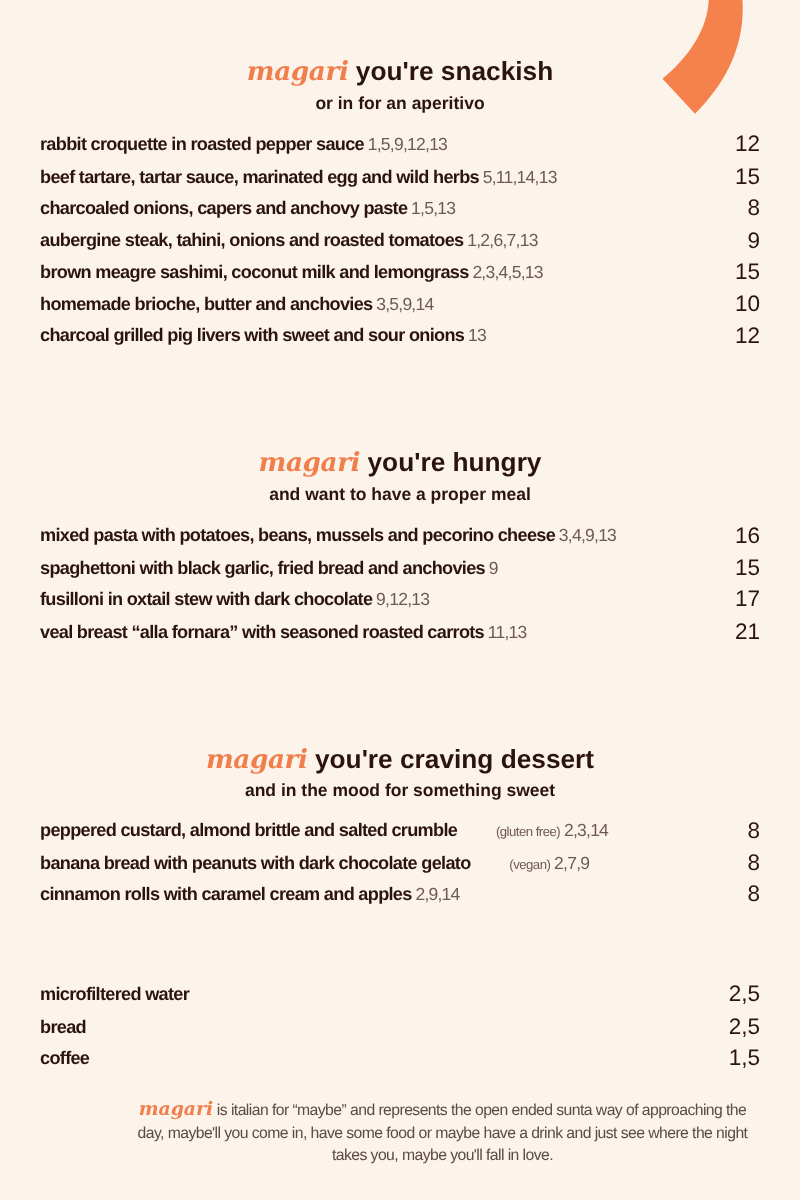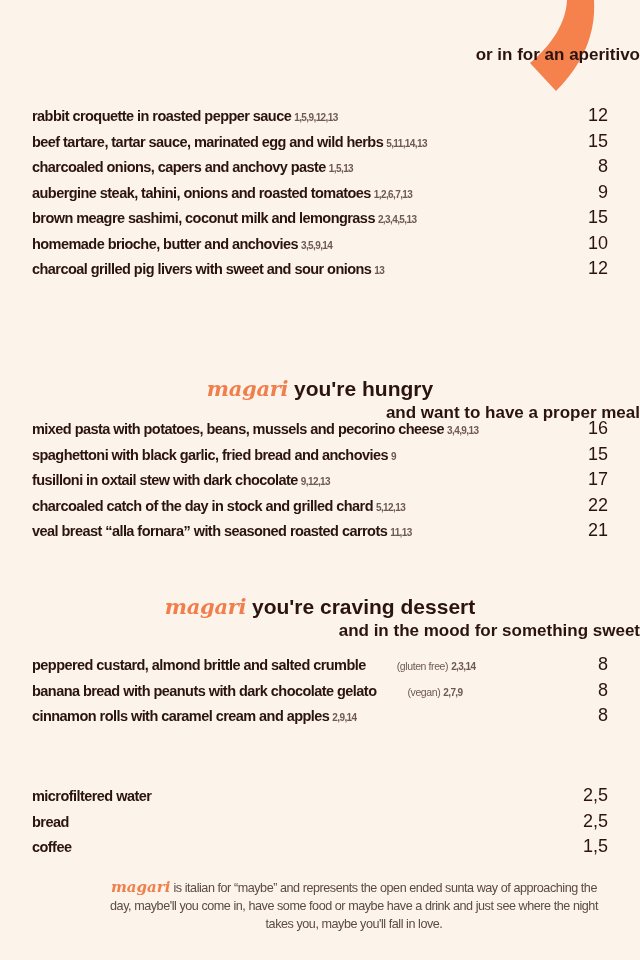--- a/index.html
+++ b/index.html
@@ -29,24 +29,23 @@
       text-align: center;
       font-weight: bold;
       color: #2b1410;
     }
     .section-head .line1 {
       font-size: 21px;
       line-height: 26px;
       white-space: nowrap;
     }
     .section-head .line2 {
-      font-size: 17px;
+      font-size: 14px;
       line-height: 22px;
       white-space: nowrap;
-      text-align: right;
     }
     .brand {
       font-family: "DejaVu Serif", serif;
       font-style: italic;
       font-weight: bold;
       color: #f07f4c;
       letter-spacing: -0.3px;
     }
     .items {
       position: absolute;
@@ -69,25 +68,24 @@
       font-weight: bold;
     }
     .item .note {
       font-size: 10.5px;
       letter-spacing: -0.4px;
       color: #6e5a52;
       margin-left: 3px;
       padding-left: 28px;
     }
     .item .allergens {
-      font-size: 10px;
+      font-size: 14px;
       letter-spacing: -0.6px;
       color: #6e5a52;
       margin-left: 3px;
-      font-weight: bold;
     }
     .item .price {
       position: absolute;
       right: 0;
       top: 0;
       font-size: 18px;
       color: #2b1410;
     }
     .extras .item .name {
       font-size: 14.5px;
@@ -109,20 +107,24 @@
     }
   </style>
 </head>
 <body>
 
 <svg class="arc" viewBox="520 0 120 100" xmlns="http://www.w3.org/2000/svg">
   <path d="M567 0 C 566 22, 553 44, 530 63 L 556 91 C 583 64, 596 34, 594 0 Z" fill="#f5814d"></path>
 </svg>
 
 <div class="section-head" style="top:44px;">
+  <div class="line1">
+    <span class="brand">magari</span>
+    <span>you're snackish</span>
+  </div>
   <div class="line2">or in for an aperitivo</div>
 </div>
 
 <ul class="items" style="top:103px;">
   <li class="item">
     <span class="name">rabbit croquette in roasted pepper sauce</span><span class="allergens">1,5,9,12,13</span>
     <span class="price">12</span>
   </li>
   <li class="item">
     <span class="name">beef tartare, tartar sauce, marinated egg and wild herbs</span><span class="allergens">5,11,14,13</span>
@@ -143,44 +145,40 @@
   <li class="item">
     <span class="name">homemade brioche, butter and anchovies</span><span class="allergens">3,5,9,14</span>
     <span class="price">10</span>
   </li>
   <li class="item">
     <span class="name">charcoal grilled pig livers with sweet and sour onions</span><span class="allergens">13</span>
     <span class="price">12</span>
   </li>
 </ul>
 
-<div class="section-head" style="top:357px;margin-top:19px;">
+<div class="section-head" style="top:357px;">
   <div class="line1">
     <span class="brand">magari</span>
     <span>you're hungry</span>
   </div>
   <div class="line2">and want to have a proper meal</div>
 </div>
 
 <ul class="items" style="top:416px;">
   <li class="item">
     <span class="name">mixed pasta with potatoes, beans, mussels and pecorino cheese</span><span class="allergens">3,4,9,13</span>
     <span class="price">16</span>
   </li>
   <li class="item">
     <span class="name">spaghettoni with black garlic, fried bread and anchovies</span><span class="allergens">9</span>
     <span class="price">15</span>
   </li>
   <li class="item">
     <span class="name">fusilloni in oxtail stew with dark chocolate</span><span class="allergens">9,12,13</span>
     <span class="price">17</span>
-  </li>
-  <li class="item">
-    <span class="name">charcoaled catch of the day in stock and grilled chard</span><span class="allergens">5,12,13</span>
-    <span class="price">22</span>
   </li>
   <li class="item">
     <span class="name">veal breast “alla fornara” with seasoned roasted carrots</span><span class="allergens">11,13</span>
     <span class="price">21</span>
   </li>
 </ul>
 
 <div class="section-head" style="top:594px;">
   <div class="line1">
     <span class="brand">magari</span>

